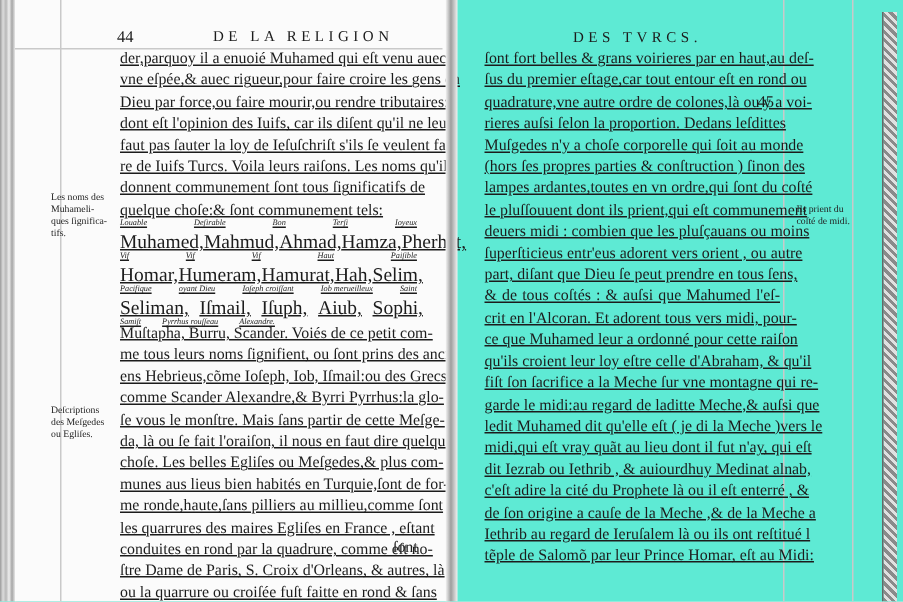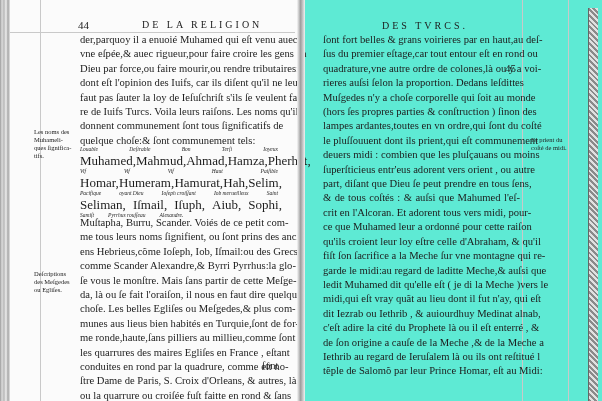--- a/index.html
+++ b/index.html
@@ -28,21 +28,21 @@
     position:absolute; left:297px; top:0; width:8px; height:401px;
     background:linear-gradient(90deg,#f7f7f7,#9d9d9d 45%,#f0f0f0);
   }
   .frame-line { position:absolute; background:#c9c9c9; }
 
   .header {
     position:absolute; font-size:10px; letter-spacing:3px; text-transform:uppercase;
   }
   .folio { position:absolute; font-size:11px; }
   .text {
-    position:absolute; font-size:10.6px; line-height:14.4px; text-align:justify;
+    position:absolute; font-size:10.6px; line-height:14.4px; text-align:justify;text-decoration:underline;
   }
   .text .ln { display:block; white-space:nowrap; text-align:justify; text-align-last:justify; }
   .text .ln.last { text-align-last:left; }
   .gloss { font-style:italic; font-size:5.5px; line-height:7px; display:flex; justify-content:space-between; padding-right:4px; }
   .names { font-size:13px; line-height:15px; display:flex; justify-content:space-between; }
   .margin-note {
     position:absolute; font-size:6.5px; line-height:8px; color:#222;
   }
   .catch { position:absolute; font-size:10.6px; }
 </style>

